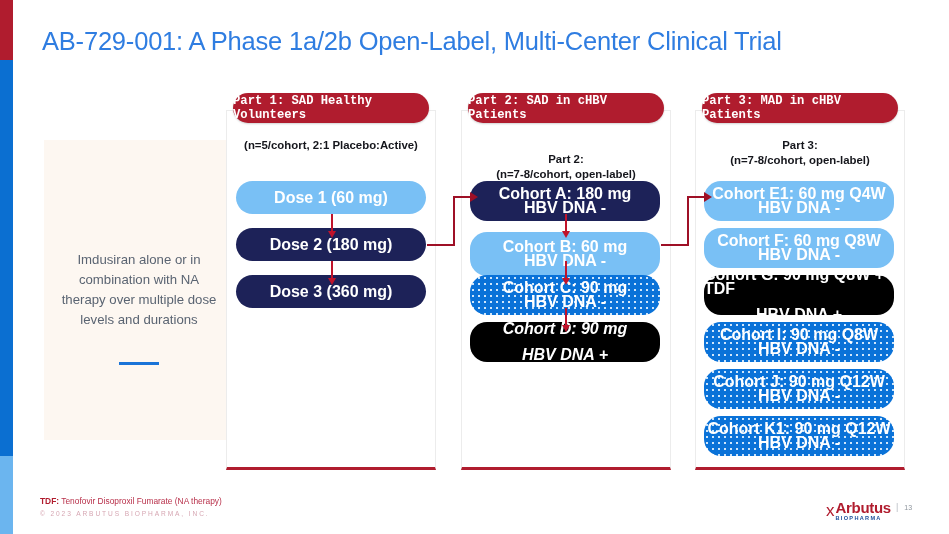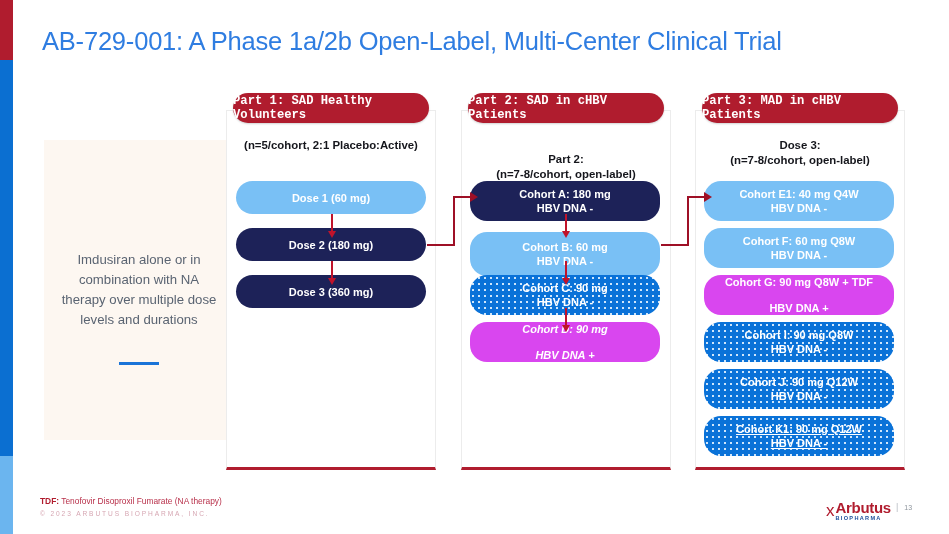--- a/index.html
+++ b/index.html
@@ -62,27 +62,27 @@
     font-size:11.4px;font-weight:bold;color:#15161c;line-height:15px;
   }
   #sub1{left:226px;}
   #sub2{left:461px;margin-top:14px;}
   #sub3{left:695px;}
 
   
   .pill{
     position:absolute;width:190px;border-radius:17px;
     display:flex;flex-direction:column;align-items:center;justify-content:center;
-    color:#ffffff;font-size:11px;font-weight:bold;line-height:14px;
-    text-align:center;box-sizing:border-box;
+    color:#ffffff;font-size:16px;font-weight:bold;line-height:14px;
+    text-align:left;box-sizing:border-box;
   }
   .pill .l2{font-weight:bold;}
   .p-light{background:#79c0f5;}
   .p-navy{background:#1d2258;}
-  .p-blue{background:#d946ef;gap:12px;}
+  .p-blue{background:#000000;gap:12px;}
   .p-dot{
     background-color:#0a72d8;
     background-image:radial-gradient(#cfe6fb 0.9px, transparent 1.1px);
     background-size:6px 6px;
   }
 
   
   .v-arrow{position:absolute;width:2px;background:#c0132b;}
   .v-arrow:after{
     content:"";position:absolute;left:-3.5px;bottom:-6px;
@@ -139,21 +139,21 @@
 <div class="col-header" id="hdr3">Part 3: MAD in cHBV Patients</div>
 
 <div class="col-sub" id="sub1">
   <div>(n=5/cohort, 2:1 Placebo:Active)</div>
 </div>
 <div class="col-sub" id="sub2">
   <div>Part 2:</div>
   <div>(n=7-8/cohort, open-label)</div>
 </div>
 <div class="col-sub" id="sub3">
-  <div>Dose 3:</div>
+  <div>Part 3:</div>
   <div>(n=7-8/cohort, open-label)</div>
 </div>
 
 <div id="pills">
     <div class="pill p-light" style="left: 236px; top: 181px; height: 33px;">
       <div>Dose 1 (60 mg)</div>
     </div>
     <div class="pill p-navy" style="left: 236px; top: 228px; height: 33px;">
       <div>Dose 2 (180 mg)</div>
     </div>
@@ -170,40 +170,40 @@
     </div>
     <div class="pill p-dot" style="left: 470px; top: 275px; height: 40px;">
       <div>Cohort C: 90 mg</div>
       <div class="l2">HBV DNA -</div>
     </div>
     <div class="pill p-blue" style="left: 470px; top: 322px; height: 40px; font-style: italic;">
       <div>Cohort D: 90 mg</div>
       <div class="l2">HBV DNA +</div>
     </div>
     <div class="pill p-light" style="left: 704px; top: 181px; height: 40px;">
-      <div>Cohort E1: 40 mg Q4W</div>
+      <div>Cohort E1: 60 mg Q4W</div>
       <div class="l2">HBV DNA -</div>
     </div>
     <div class="pill p-light" style="left: 704px; top: 228px; height: 40px;">
       <div>Cohort F: 60 mg Q8W</div>
       <div class="l2">HBV DNA -</div>
     </div>
     <div class="pill p-blue" style="left: 704px; top: 275px; height: 40px;">
       <div>Cohort G: 90 mg Q8W + TDF</div>
       <div class="l2">HBV DNA +</div>
     </div>
     <div class="pill p-dot" style="left: 704px; top: 322px; height: 40px;">
       <div>Cohort I: 90 mg Q8W</div>
       <div class="l2">HBV DNA -</div>
     </div>
     <div class="pill p-dot" style="left: 704px; top: 369px; height: 40px;">
       <div>Cohort J: 90 mg Q12W</div>
       <div class="l2">HBV DNA -</div>
     </div>
-    <div class="pill p-dot" style="left: 704px; top: 416px; height: 40px; text-decoration: underline;">
+    <div class="pill p-dot" style="left: 704px; top: 416px; height: 40px;">
       <div>Cohort K1: 90 mg Q12W</div>
       <div class="l2">HBV DNA -</div>
     </div>
   </div>
 
 <div class="v-arrow" style="left:331px;top:214px;height:18px;"></div>
 <div class="v-arrow" style="left:331px;top:261px;height:18px;"></div>
 <div class="v-arrow" style="left:565px;top:214px;height:18px;"></div>
 <div class="v-arrow" style="left:565px;top:261px;height:18px;"></div>
 <div class="v-arrow" style="left:565px;top:308px;height:18px;"></div>

